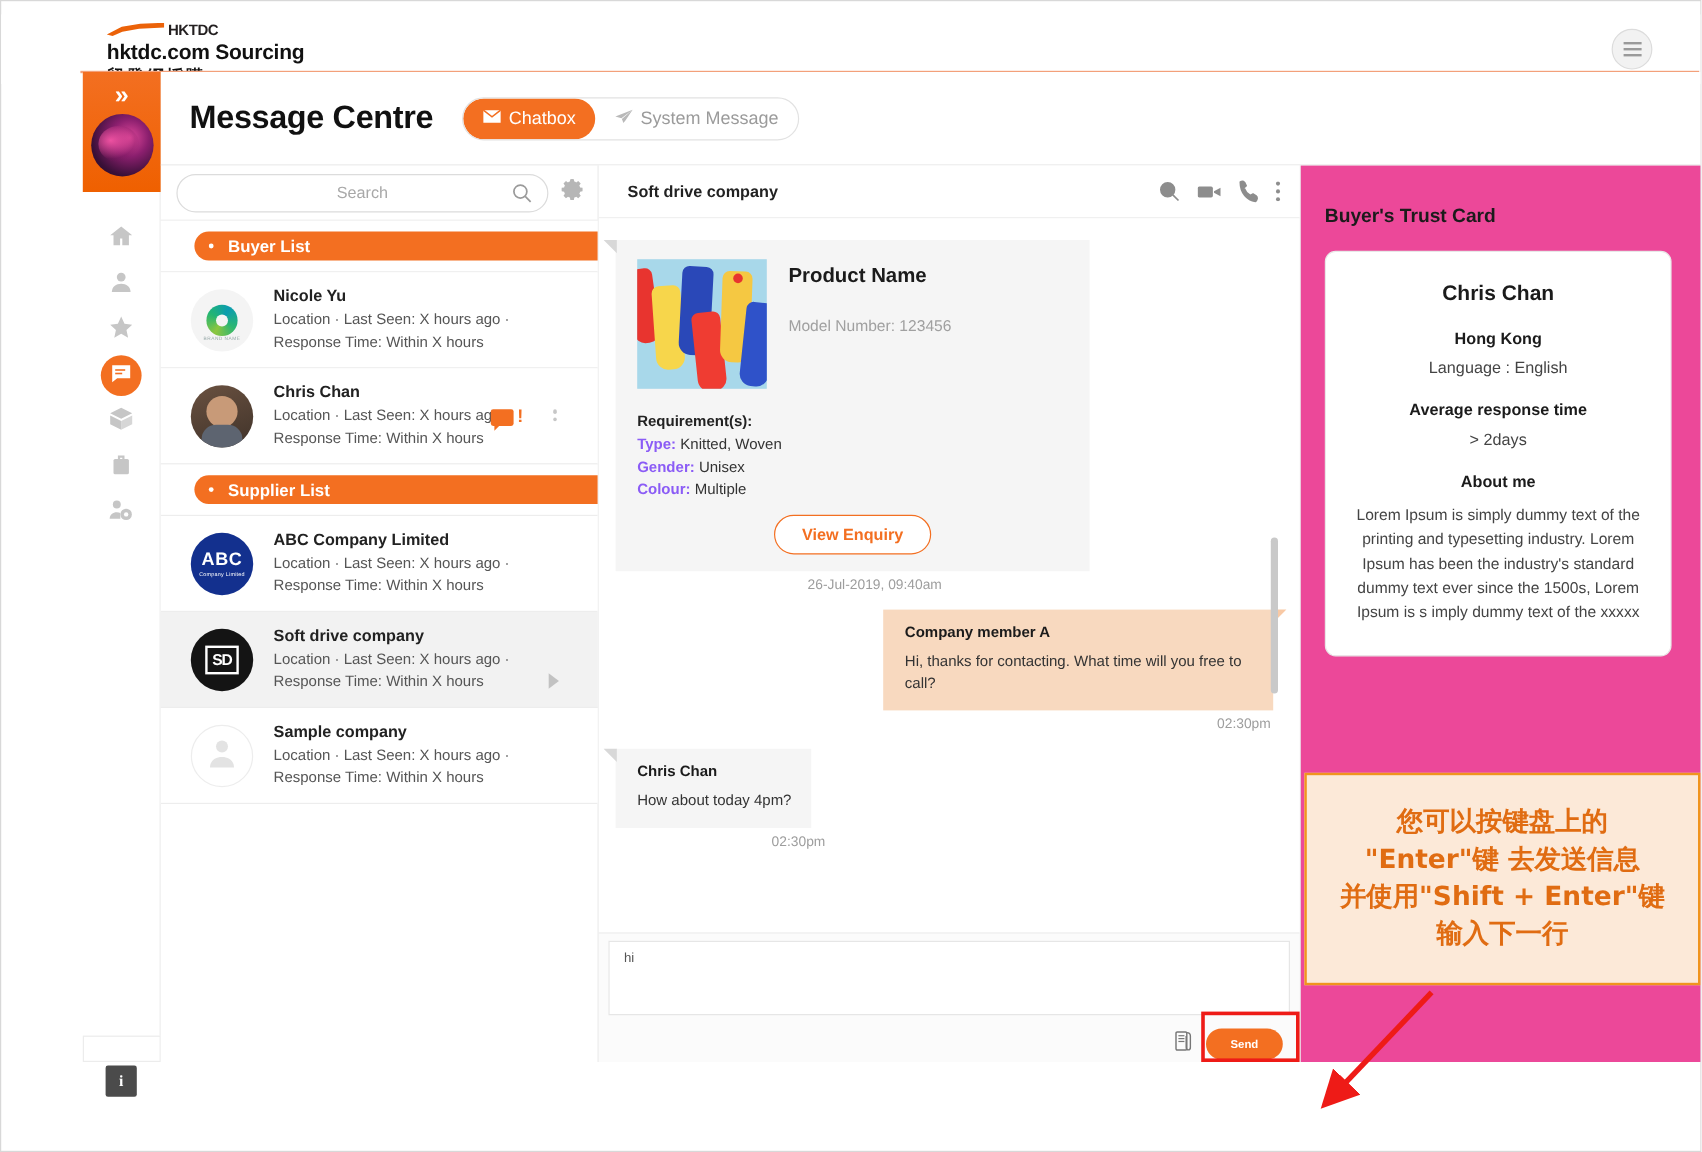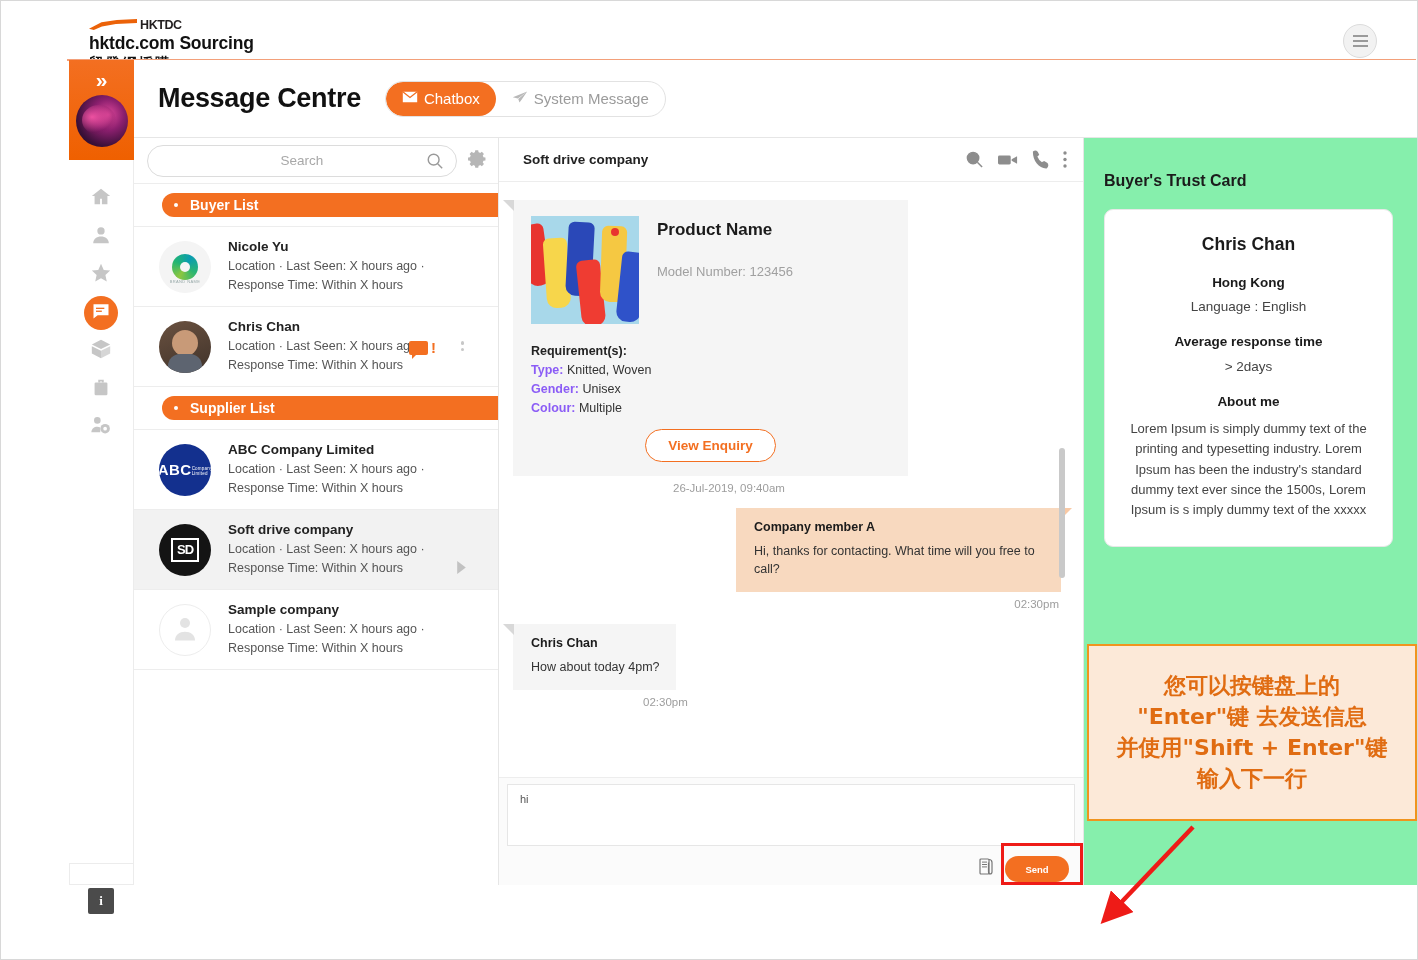--- a/index.html
+++ b/index.html
@@ -185,21 +185,21 @@
   }
   .av-chris::before{
     content:""; position:absolute; left:13px; top:9px; width:26px; height:26px; border-radius:50%;
     background:#c89a78;
   }
   .av-chris::after{
     content:""; position:absolute; left:9px; top:33px; width:34px; height:22px; border-radius:12px 12px 0 0;
     background:#5d6470;
   }
   .av-abc {
-    background: #13308e; color: #fff; 
+    background: #13308e; color: #fff; flex-direction: column;
   }
   .av-abc .t1 { font-size: 15px; font-weight: bold; letter-spacing: .5px; line-height:1;}
   .av-abc .t2 { font-size: 4.5px; margin-top: 2px; letter-spacing: .2px; }
   .av-soft { background: #141414; color: #fff; }
   .av-soft .sq {
     width: 28px; height: 24px; border: 2px solid #fff; display: flex; align-items: center;
     justify-content: center; font-size: 13px; font-weight: bold; letter-spacing: -1px;
   }
   .av-sample {
     background: #fff; border: 1px solid #ededed;
@@ -311,21 +311,21 @@
     font-family: "Liberation Sans", sans-serif;
   }
   #send-highlight {
     position: absolute; right: 0px; bottom: 0px; width: 82px; height: 42px;
     border: 3px solid #ee1b17; pointer-events: none;
   }
 
   
   #right-col {
     position: absolute; left: 1083px; top: 137px; width: 333px; height: 747px;
-    background: #86efac; padding: 34px 24px 0 20px;
+    background: #ec4899; padding: 34px 24px 0 20px;
   }
   #trust-title { font-size: 16px; font-weight: bold; color: #1b1b1b; }
   #trust-card {
     margin-top: 19px; border: 1px solid #e8e8e8; border-radius: 9px;
     padding: 24px 18px 26px 18px; text-align: center; background: #fff;
   }
   #tc-name { font-size: 17.5px; font-weight: bold; color: #1b1b1b; }
   #tc-country { font-size: 13.5px; font-weight: bold; color: #1b1b1b; margin-top: 20px; }
   #tc-lang { font-size: 13.5px; color: #444; margin-top: 9px; }
   #tc-art { font-size: 13.5px; font-weight: bold; color: #1b1b1b; margin-top: 20px; }

